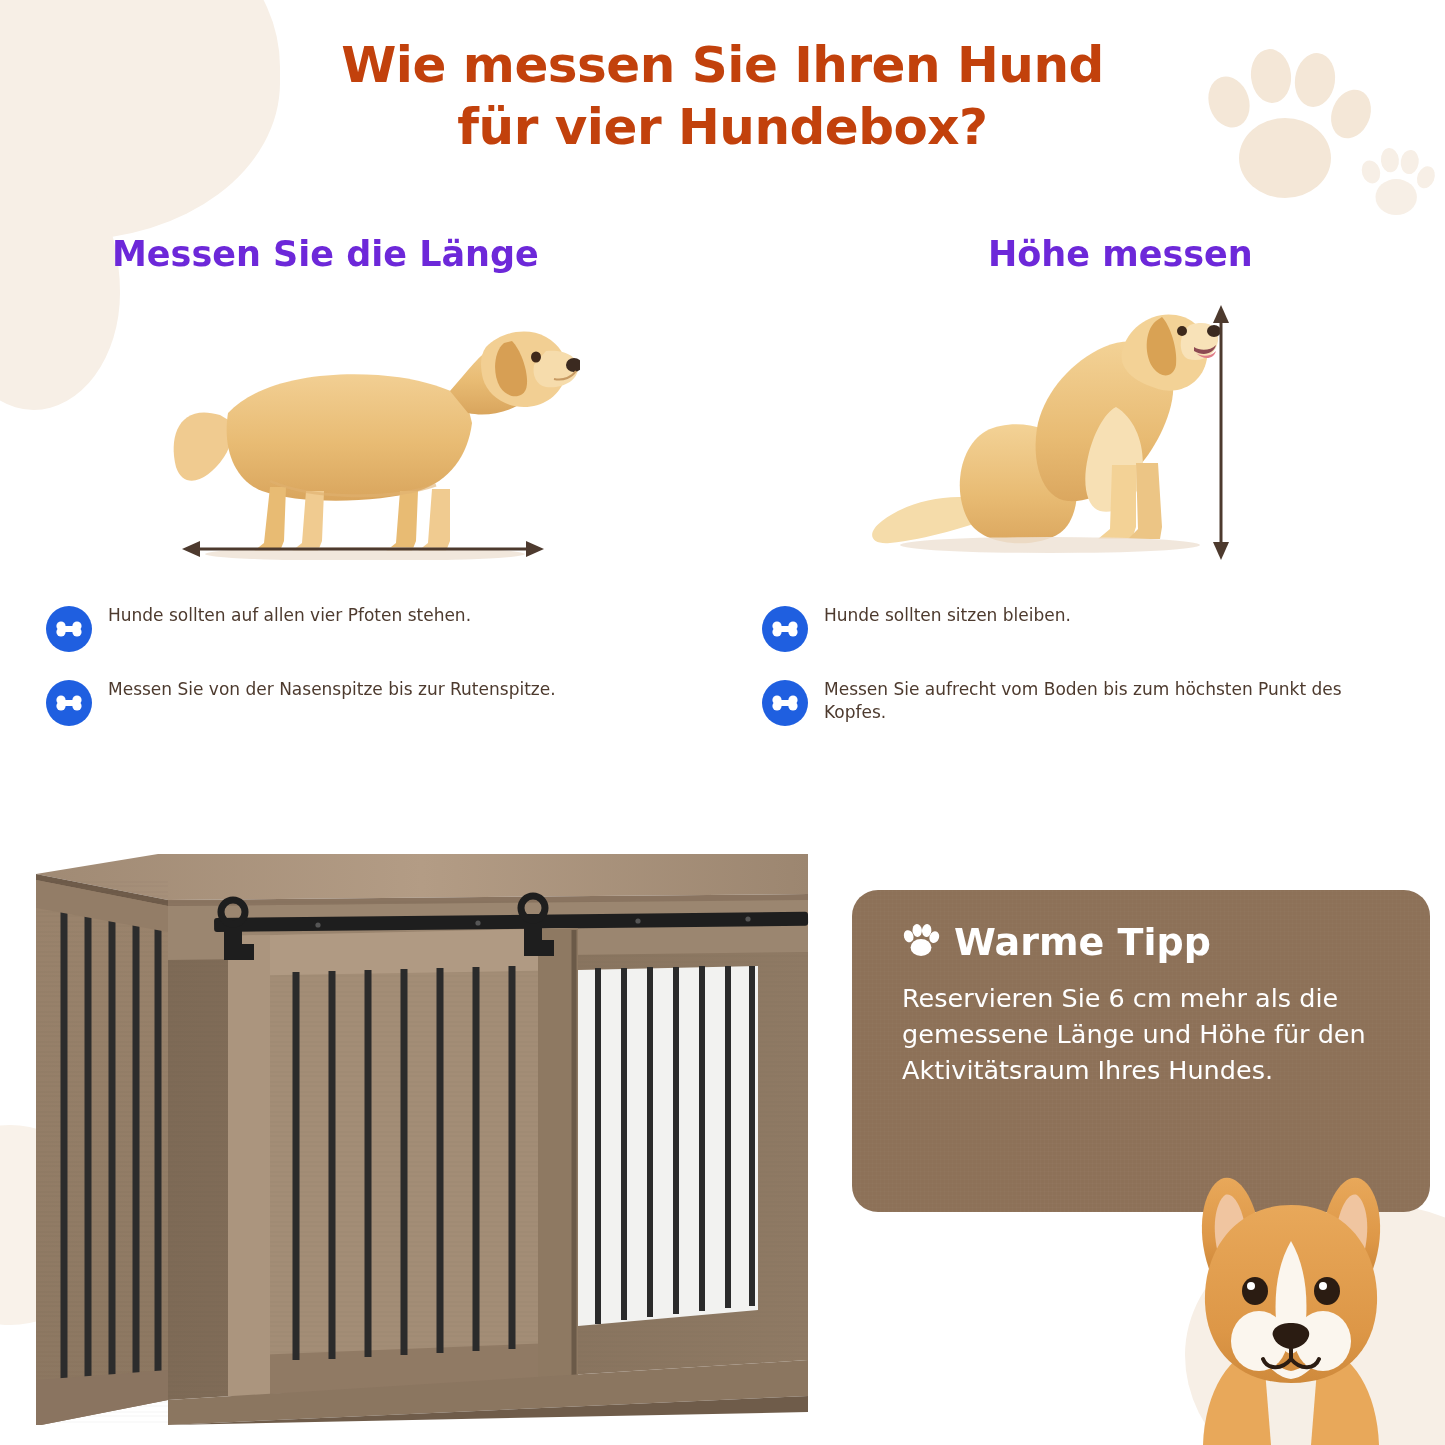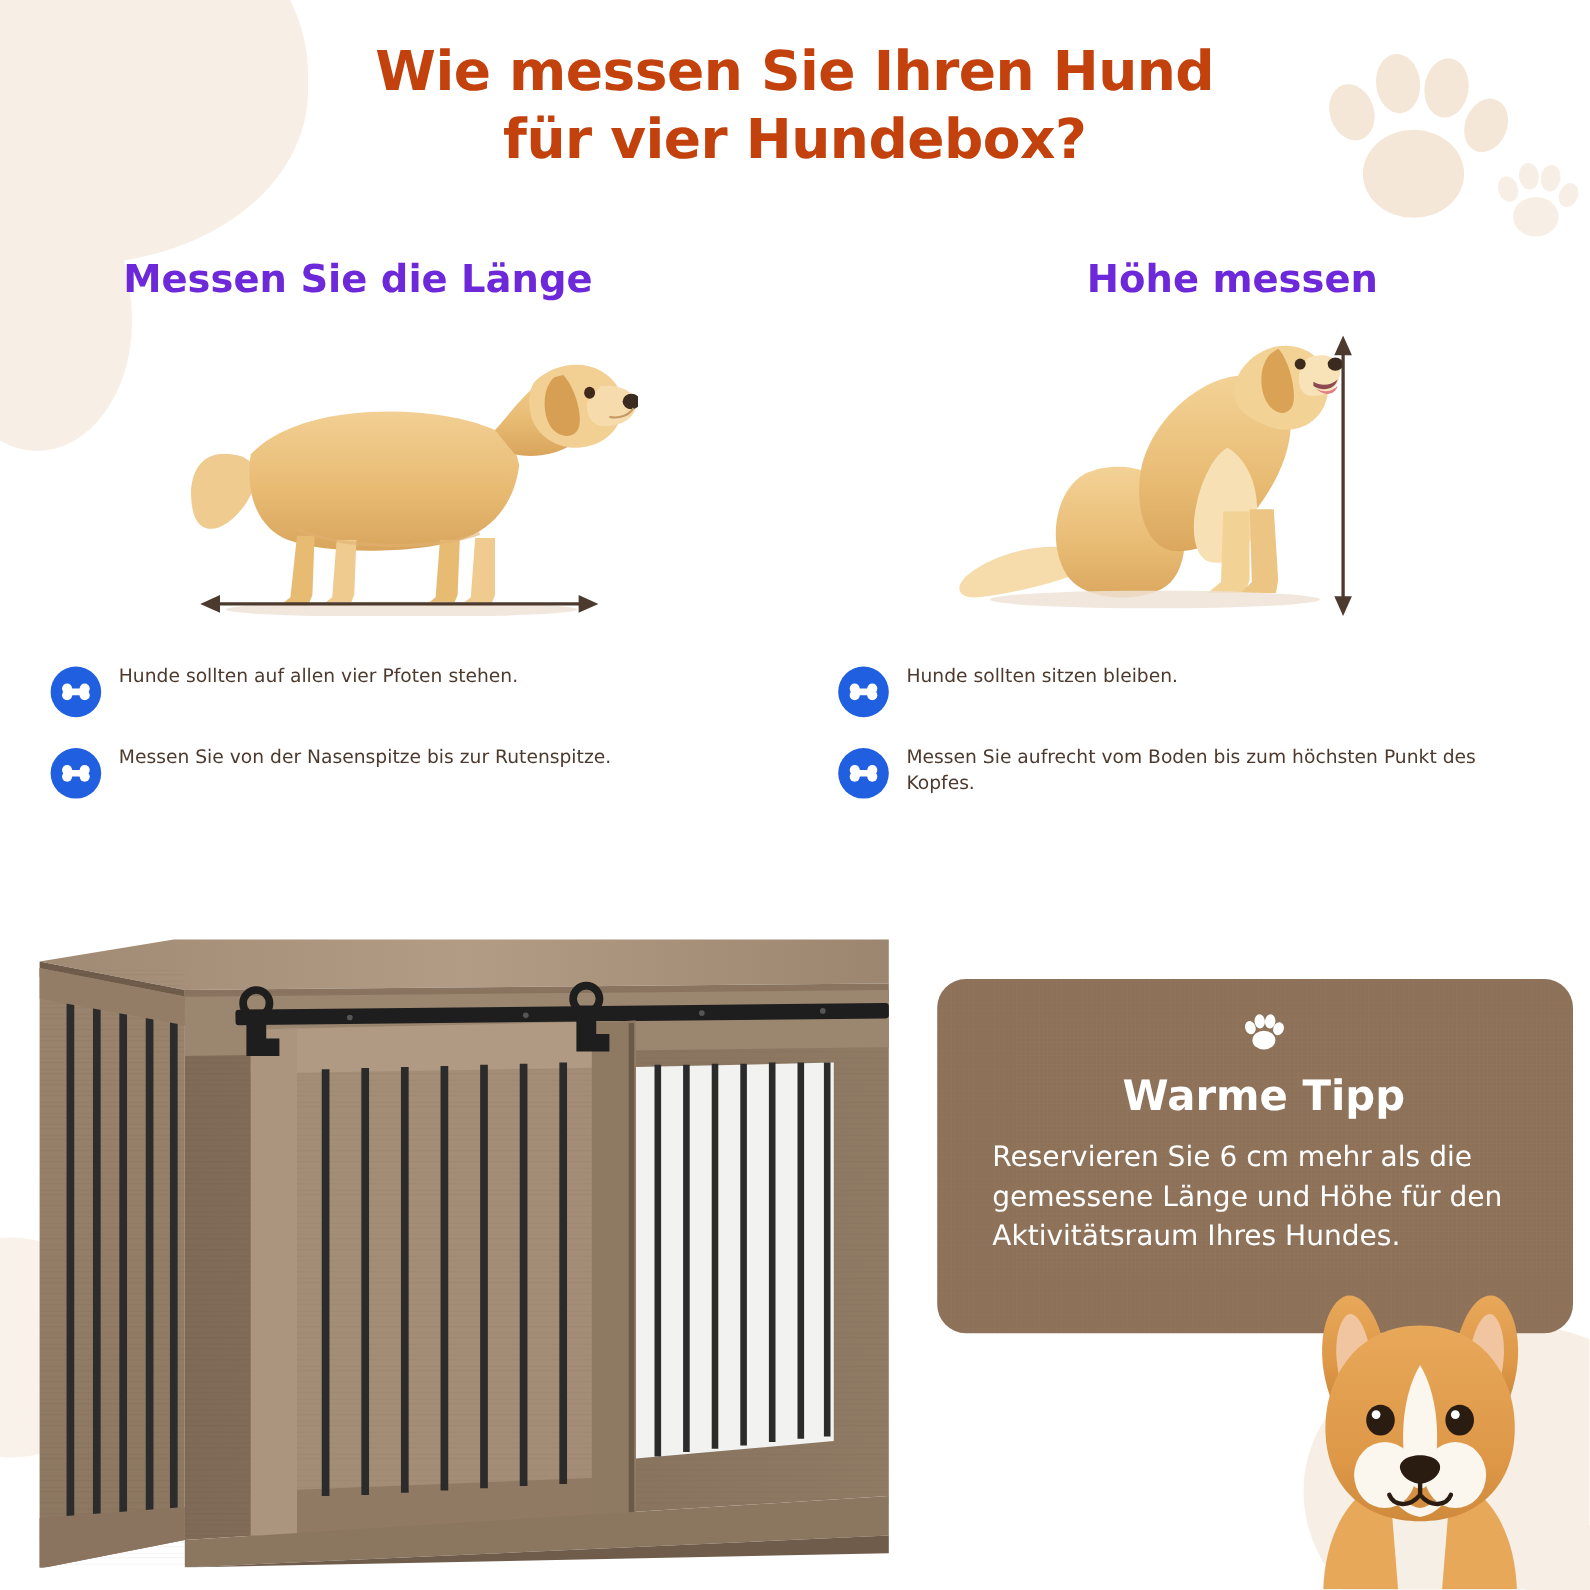--- a/index.html
+++ b/index.html
@@ -140,21 +140,20 @@
     z-index: 2;
     box-sizing: border-box;
     padding: 30px 34px 0 50px;
     overflow: hidden;
   }
   #tip-card .tip-head {
     display: flex;
     align-items: center;
     gap: 14px;
     margin-bottom: 16px;
-    flex-direction: column;
   }
   #tip-card .tip-title {
     font-size: 38px;
     font-weight: bold;
     color: #ffffff;
     letter-spacing: 0px;
   }
   #tip-card .tip-body {
     font-size: 25.5px;
     line-height: 1.42;

